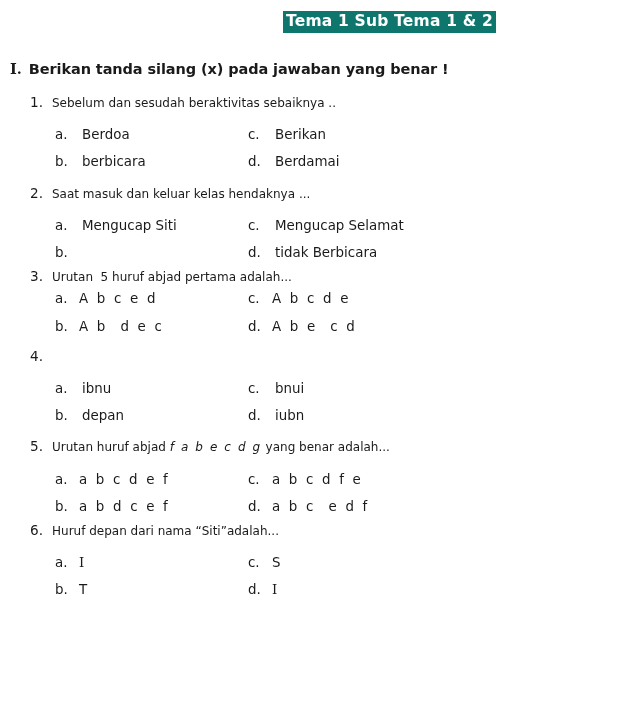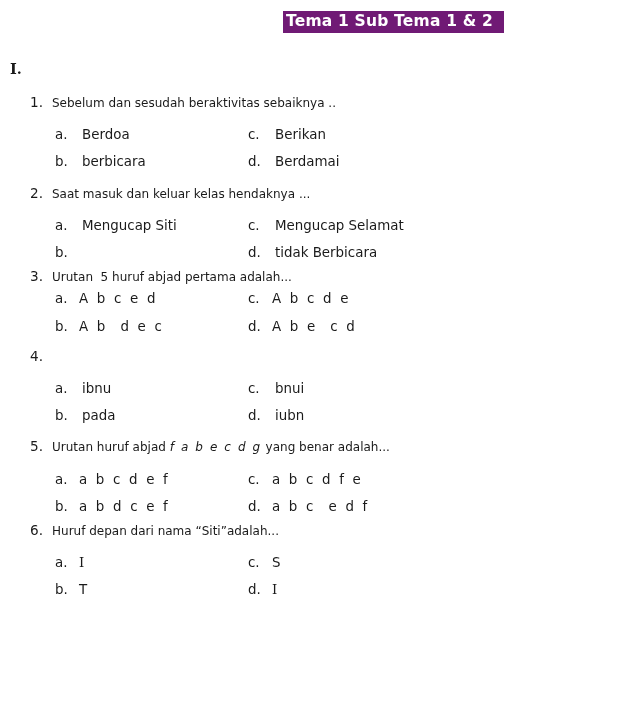--- a/index.html
+++ b/index.html
@@ -19,27 +19,27 @@
   
   .title-row {
     height: 44px;
     display: flex;
     align-items: center;
     justify-content: flex-start;
     padding-left: 283px;
     box-sizing: border-box;
   }
   .doc-title {
-    background: #701a75;
+    background: #0f766e;
     color: #ffffff;
     font-weight: bold;
     font-size: 15.5px;
     font-family: "DejaVu Sans", sans-serif;
     letter-spacing: 0.2px;
-    padding: 2px 11px 3px 3px;
+    padding: 2px 3px 3px 3px;
     line-height: 1.15;
     white-space: nowrap;
   }
 
   
   .section-heading {
     display: flex;
     align-items: baseline;
     margin: 16px 0 0 0;
     padding-left: 10px;
@@ -136,20 +136,21 @@
 </style>
 </head>
 <body>
 
 <div class="title-row">
   <span class="doc-title">Tema 1 Sub Tema 1 &amp; 2</span>
 </div>
 
 <div class="section-heading">
   <span class="section-num">I.</span>
+  <span class="section-text">Berikan tanda silang (x) pada jawaban yang benar !</span>
 </div>
 
 <div class="qlist">
 
   <div class="question-block">
     <div class="q-line">
       <span class="q-num">1.</span>
       <span class="q-text">Sebelum dan sesudah beraktivitas sebaiknya ..</span>
     </div>
     <div class="gap-a"></div>
@@ -251,21 +252,21 @@
       </div>
       <div class="opt-cell right">
         <span class="opt-key">c.</span>
         <span class="opt-val">bnui</span>
       </div>
     </div>
     <div class="gap-b"></div>
     <div class="opt-row">
       <div class="opt-cell left">
         <span class="opt-key">b.</span>
-        <span class="opt-val">pada</span>
+        <span class="opt-val">depan</span>
       </div>
       <div class="opt-cell right">
         <span class="opt-key">d.</span>
         <span class="opt-val">iubn</span>
       </div>
     </div>
   </div>
 
   <div class="gap-c"></div>
 

